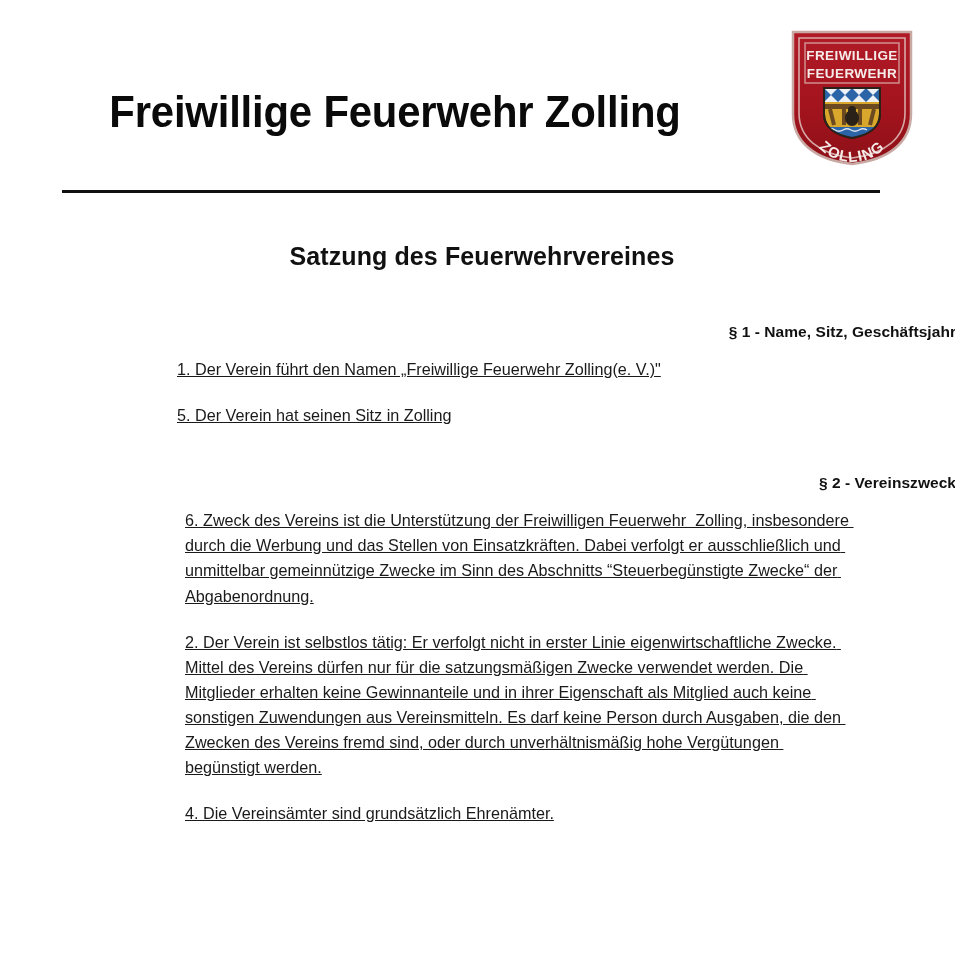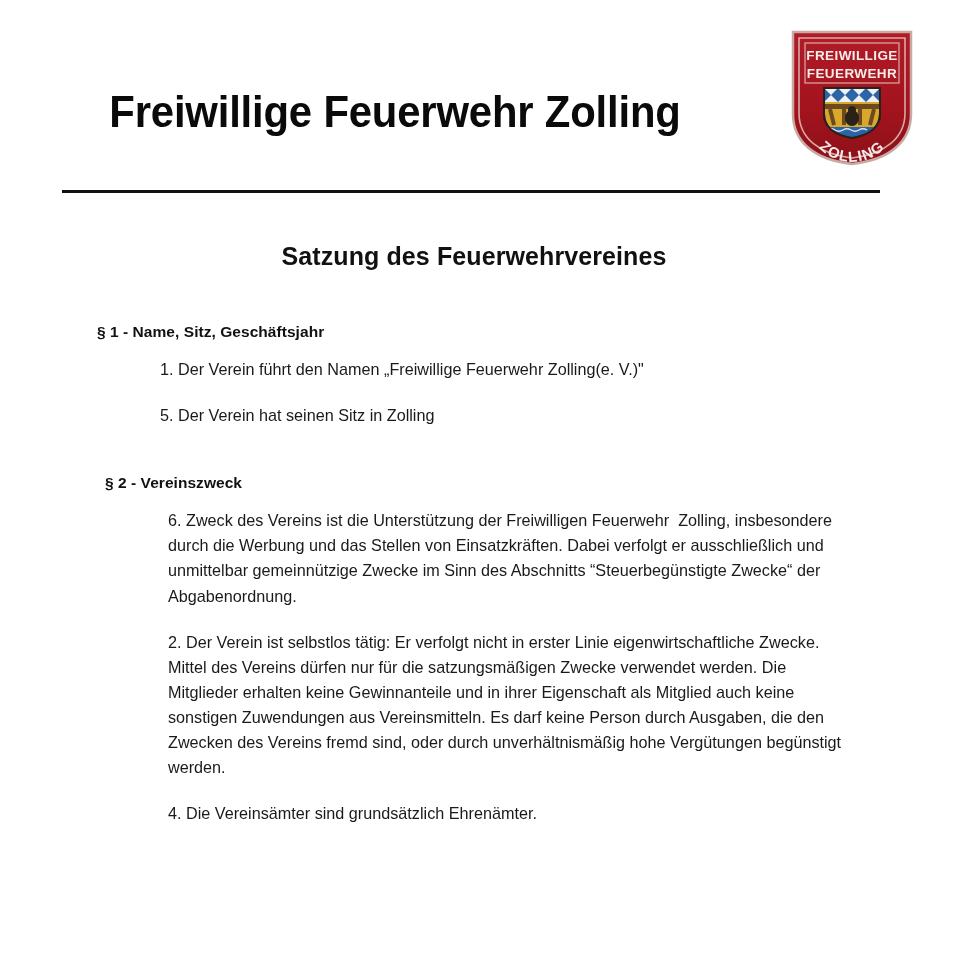--- a/index.html
+++ b/index.html
@@ -70,21 +70,21 @@
     width: 818px;
     height: 3px;
     background: #111111;
     border: 0;
     margin: 0;
   }
 
   
   .content {
     position: absolute;
-    left: 0;
+    left: 8px;
     top: 206px;
     width: 948px;
   }
 
   .section-title {
     margin: 0;
     padding: 36px 60px 0 60px;
     text-align: center;
     font-size: 25px;
     font-weight: 700;
@@ -104,26 +104,28 @@
     padding-left: 8px;
   }
 
   .section-heading {
     margin: 0 0 16px 0;
     padding-left: 97px;
     font-size: 15.5px;
     font-weight: 700;
     color: #111111;
     letter-spacing: 0.05px;
+    text-align: right;
   }
 
   .clause-list {
     list-style: none;
-    margin: 0;
+    margin: 9px;
     padding: 0;
+    text-decoration: underline;
   }
   .clause {
     padding-left: 160px;
     padding-right: 95px;
     margin-bottom: 21px;
     font-size: 16.2px;
     line-height: 1.55;
     color: #1a1a1a;
     text-align: left;
     white-space: pre-wrap;

